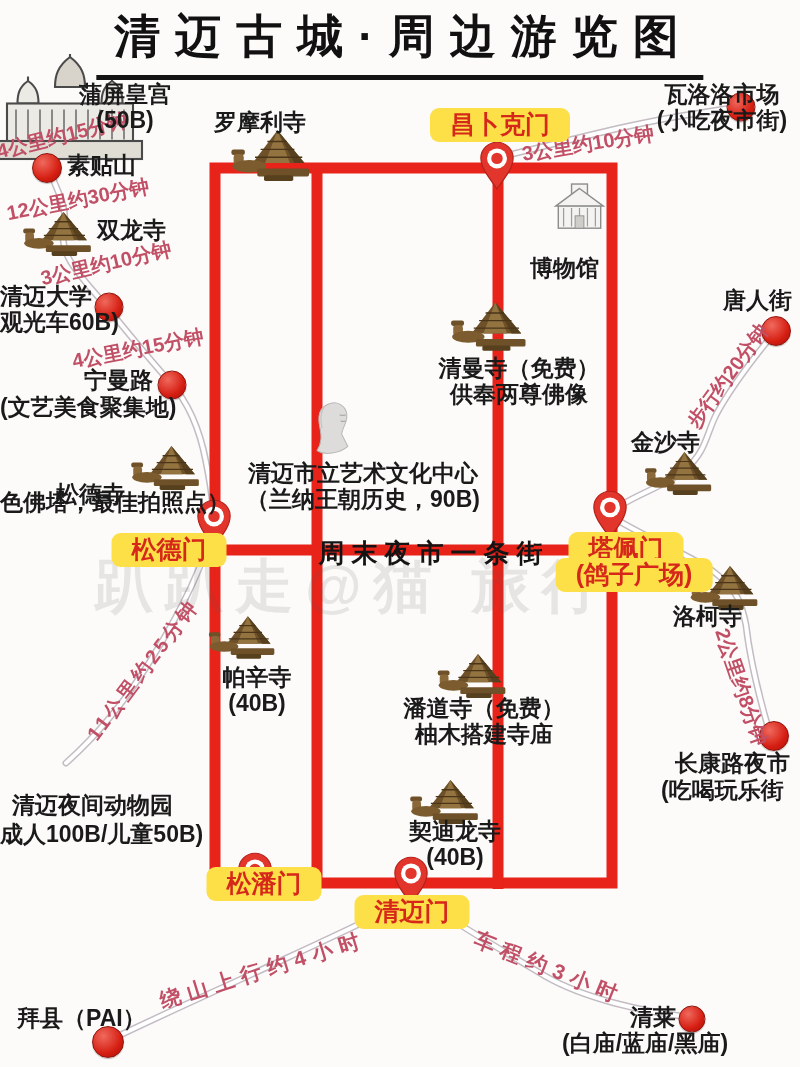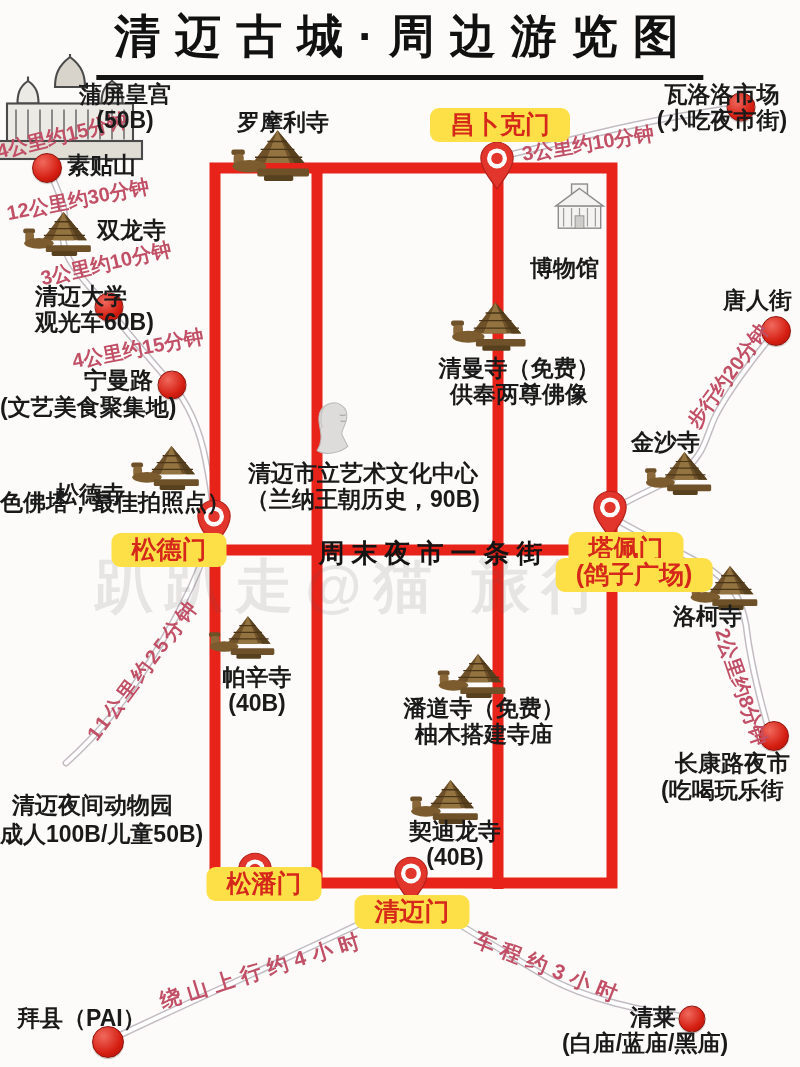--- a/index.html
+++ b/index.html
@@ -165,29 +165,29 @@
   <svg class="pin" style="left:392px;top:856px;width:38px;height:50px;">
       <use href="#sym-pin"></use>
     </svg>
 
   <div class="poi" style="left:125px;top:82px;">
     <div>蒲屏皇宫</div>
     <div>(50B)</div>
   </div>
   <div class="poi left" style="left:67px;top:153px;">素贴山</div>
   <div class="poi left" style="left:97px;top:218px;">双龙寺</div>
-  <div class="poi left" style="left:0px;top:284px;margin-left:35px;">
+  <div class="poi left" style="left:0px;top:284px;">
     <div>清迈大学</div>
     <div>观光车60B)</div>
   </div>
   <div class="poi left" style="left:84px;top:368px;">宁曼路</div>
   <div class="poi left" style="left:0px;top:395px;">(文艺美食聚集地)</div>
   <div class="poi left" style="left:56px;top:482px;">松德寺</div>
   <div class="poi left" style="left:0px;top:490px;">色佛塔，最佳拍照点）</div>
-  <div class="poi left" style="left:214px;top:110px;margin-left:23px;">罗摩利寺</div>
+  <div class="poi left" style="left:214px;top:110px;">罗摩利寺</div>
   <div class="poi" style="left:495px;top:356px;margin-left:24px;">
     <div>清曼寺（免费）</div>
     <div>供奉两尊佛像</div>
   </div>
   <div class="poi" style="left:363px;top:461px;">
     <div>清迈市立艺术文化中心</div>
     <div>（兰纳王朝历史，90B)</div>
   </div>
   <div class="poi left" style="left:530px;top:228px;margin-top:28px;">博物馆</div>
   <div class="poi" style="left:722px;top:82px;">

